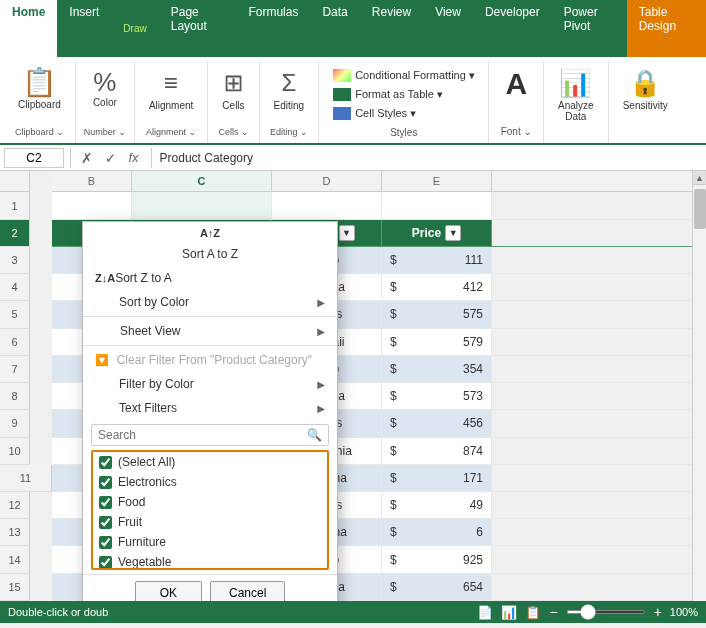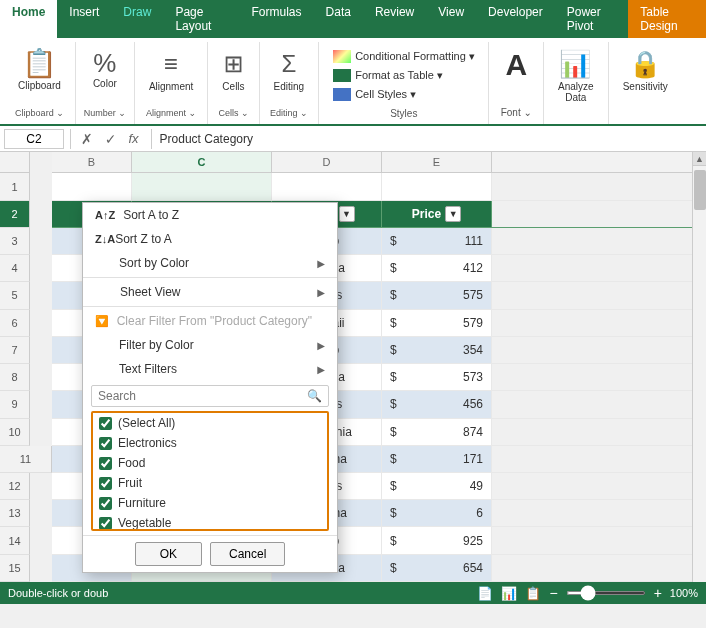--- a/index.html
+++ b/index.html
@@ -5,21 +5,21 @@
     * { box-sizing: border-box; margin: 0; padding: 0; font-family: 'Segoe UI', Arial, sans-serif; }
     body { background: #f0f0f0; width: 706px; height: 628px; overflow: hidden; font-size: 12px; }
   </style>
 </head>
 <body>
 
 <div>
   <div style="display:flex; background:#217346;">
     <div style="padding:5px 12px; background:white; color:#217346; font-size:12px; font-weight:bold; cursor:pointer;">Home</div>
     <div style="padding:5px 12px; color:white; font-size:12px; cursor:pointer;">Insert</div>
-    <div style="padding:5px 12px; color:#5eead4; font-size:12px; cursor:pointer;">Draw</div>
+    <div style="padding:23px 12px; color:#bef264; font-size:10px; cursor:pointer;">Draw</div>
     <div style="padding:5px 12px; color:white; font-size:12px; cursor:pointer;">Page Layout</div>
     <div style="padding:5px 12px; color:white; font-size:12px; cursor:pointer;">Formulas</div>
     <div style="padding:5px 12px; color:white; font-size:12px; cursor:pointer;">Data</div>
     <div style="padding:5px 12px; color:white; font-size:12px; cursor:pointer;">Review</div>
     <div style="padding:5px 12px; color:white; font-size:12px; cursor:pointer;">View</div>
     <div style="padding:5px 12px; color:white; font-size:12px; cursor:pointer;">Developer</div>
     <div style="padding:5px 12px; color:white; font-size:12px; cursor:pointer;">Power Pivot</div>
     <div style="padding:5px 12px; background:#e07b00; color:white; font-size:12px; cursor:pointer; font-weight:500;">Table Design</div>
   </div>
 
@@ -301,21 +301,21 @@
     </div>
   </div>
 
   <div style="width:14px;background:#f2f2f2;border-left:1px solid #ccc;display:flex;flex-direction:column;align-items:center;">
     <div style="width:14px;height:14px;display:flex;align-items:center;justify-content:center;font-size:9px;cursor:pointer;color:#666;background:#e0e0e0;border-bottom:1px solid #ccc;">▲</div>
     <div style="width:12px;height:40px;background:#c0c0c0;border-radius:2px;margin-top:4px;cursor:pointer;"></div>
   </div>
 
   <div style="position:absolute;left:82px;top:50px;width:256px;background:white;border:1px solid #bbb;box-shadow:3px 4px 14px rgba(0,0,0,0.25);z-index:100;">
 
-    <div style="display:flex;align-items:center;padding:5px 12px;font-size:12px;color:#333;cursor:pointer;gap:8px;">
+    <div style="display:flex;align-items:center;padding:5px 12px;font-size:12px;color:#333;cursor:pointer;gap:8px;flex-direction:column;">
       <span style="font-size:11px;font-weight:bold;color:#333;">A↑Z</span>
       <span>Sort A to Z</span>
     </div>
 
     <div style="display:flex;align-items:center;padding:5px 12px;font-size:12px;color:#333;cursor:pointer;">
       <span style="font-size:11px;font-weight:bold;color:#333;">Z↓A</span>
       <span>Sort Z to A</span>
     </div>
 
     <div style="display:flex;align-items:center;padding:5px 12px;font-size:12px;color:#333;cursor:pointer;gap:8px;">

